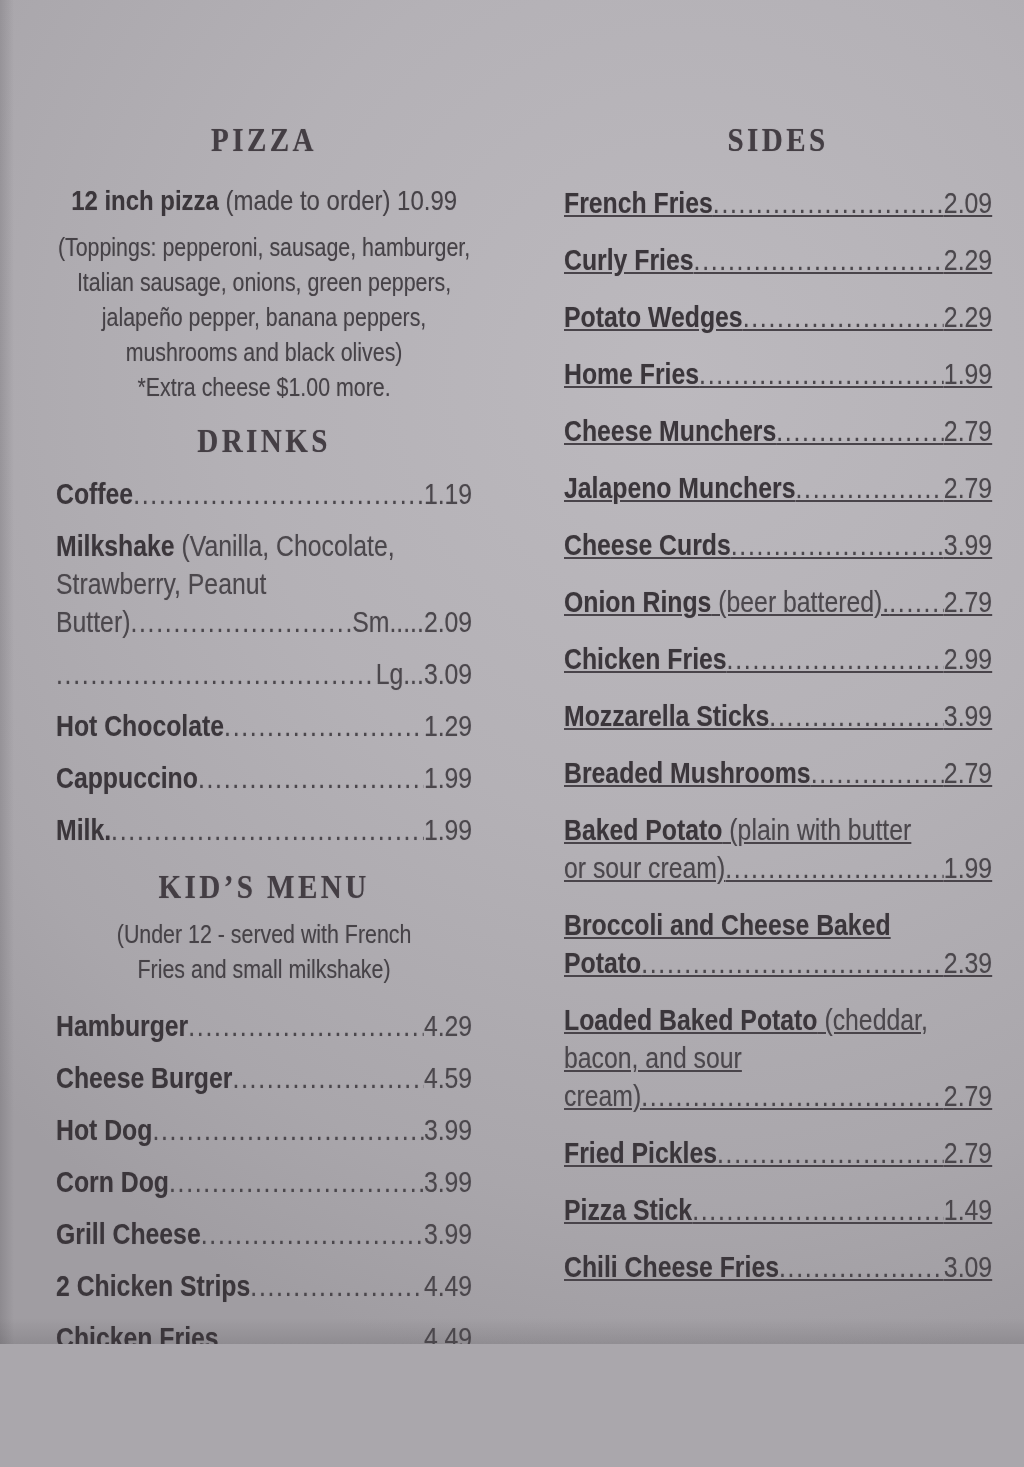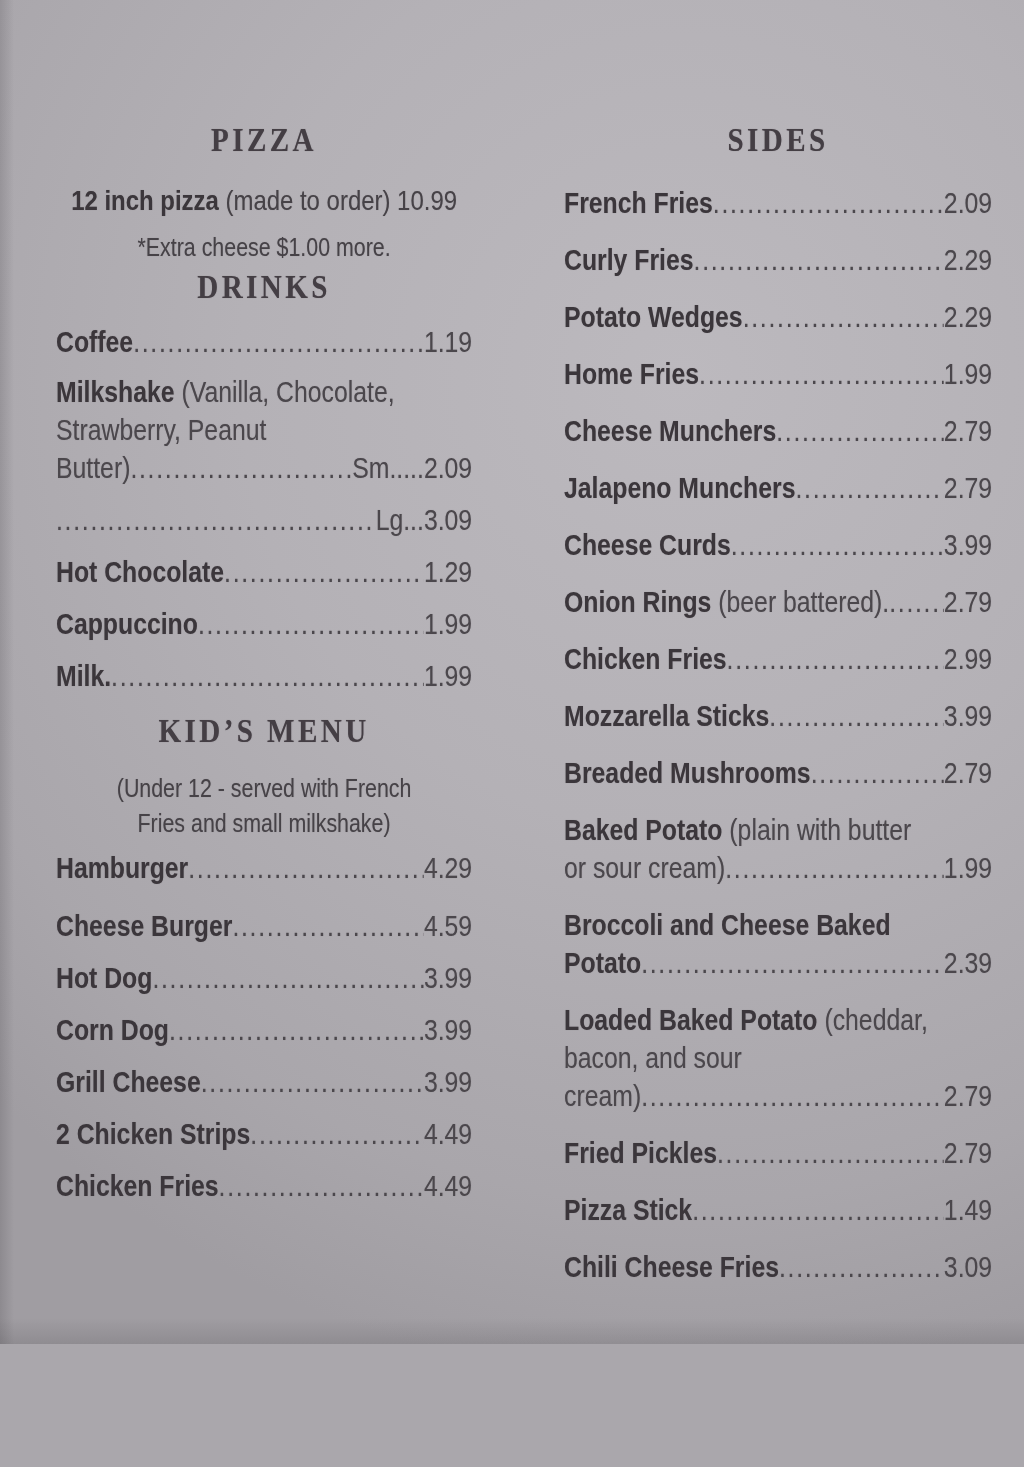--- a/index.html
+++ b/index.html
@@ -32,21 +32,21 @@
     margin:0 0 18px 0;
   }
   .col-right .heading{margin-bottom:22px;}
 
   .cline{text-align:center;color:#464247;}
   .sz-lg{font-size:28px;line-height:42px;}
   .sz-small{font-size:25px;line-height:35px;}
   .para{margin:0;}
 
   .item{margin:0 0 14px 0;font-size:29px;line-height:38px;color:#49444a;}
-  .col-right .item{margin-bottom:19px;}
+  .col-right .item{margin-bottom:19px;text-decoration:underline;}
   .iline{white-space:nowrap;}
   .row{display:flex;align-items:baseline;}
   .rleft{white-space:nowrap;flex:0 0 auto;}
   .leader{flex:1 1 auto;overflow:hidden;white-space:nowrap;min-width:0;
           letter-spacing:2px;color:#4a464c;}
   .rright{white-space:nowrap;flex:0 0 auto;color:#433e43;}
 
   .bold{font-weight:700;color:#3b363b;}
   .item span:not(.bold){color:#4b474c;}
   .item .rright{color:#433e43;}
@@ -59,20 +59,26 @@
   .col-left > :nth-child(12){margin:16px 0 8px;}  
   .col-left > :nth-child(13){margin:0 0 20px;}    
 </style>
 </head>
 <body>
 
 <div class="paper">
   <div class="col col-left">
       <div class="heading ln">PIZZA</div>
       <div class="cline ln sz-lg"><span class="bold">12 inch pizza </span><span>(made to order) 10.99</span></div>
+      <div class="para">
+        <div class="cline ln sz-small"><span>(Toppings: pepperoni, sausage, hamburger,</span></div>
+        <div class="cline ln sz-small"><span>Italian sausage, onions, green peppers,</span></div>
+        <div class="cline ln sz-small"><span>jalapeño pepper, banana peppers,</span></div>
+        <div class="cline ln sz-small"><span>mushrooms and black olives)</span></div>
+      </div>
       <div class="cline ln sz-small"><span>*Extra cheese $1.00 more.</span></div>
       <div class="heading ln">DRINKS</div>
       <div class="item">
         <div class="row ln">
           <span class="rleft"><span class="bold">Coffee</span></span>
           <span class="leader"><span>........................................................................................................................</span></span>
           <span class="rright">1.19</span>
         </div>
       </div>
       <div class="item">

